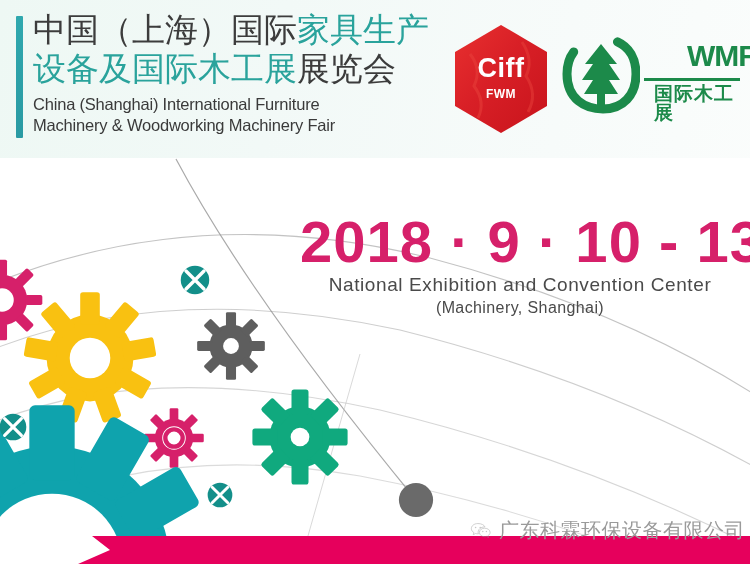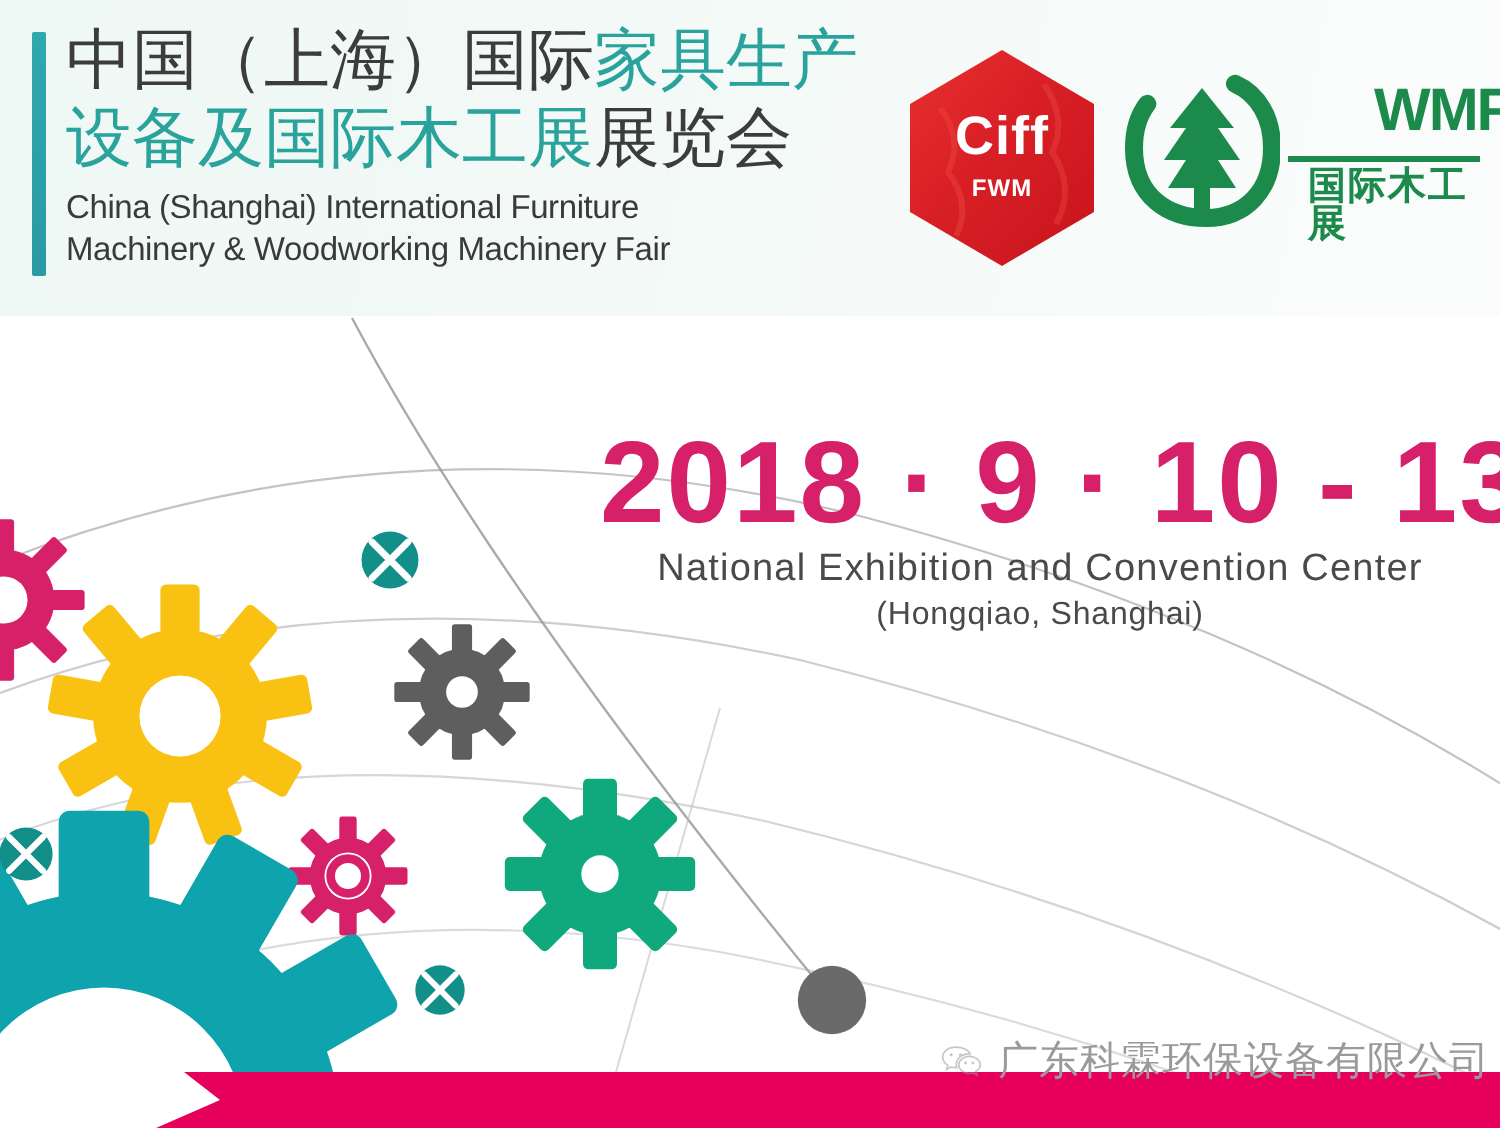--- a/index.html
+++ b/index.html
@@ -305,21 +305,21 @@
     </svg>
 
     <svg class="gear" style="left:398px;top:324px;width:36px;height:36px;" viewBox="0 0 40 40">
       <circle cx="20" cy="20" r="19" fill="#6a6a6a"></circle>
     </svg>
   </div>
 
   <div id="date-block">
     <div id="date-line">2018 · 9 · 10 - 13</div>
     <div id="venue-en">National Exhibition and Convention Center</div>
-    <div id="venue-en2">(Hongqiao, Shanghai)</div>
+    <div id="venue-en2">(Machinery, Shanghai)</div>
   </div>
 
   <svg id="pink-band" viewBox="0 0 750 28" preserveAspectRatio="none">
     <polygon points="92,0 750,0 750,28 78,28 110,14" fill="#e6005c"></polygon>
   </svg>
 
   <div id="wechat-bar">
     <svg id="wechat-icon" viewBox="0 0 28 22">
       <path d="M10,2 C5,2 1.5,5 1.5,8.6 C1.5,10.7 2.8,12.5 4.8,13.7 L4,16.4 L7,14.9 C8,15.2 9,15.3 10,15.3
                C10.2,15.3 10.5,15.3 10.7,15.3 C10.4,14.6 10.3,13.9 10.3,13.2 C10.3,9.4 13.9,6.4 18.3,6.4

